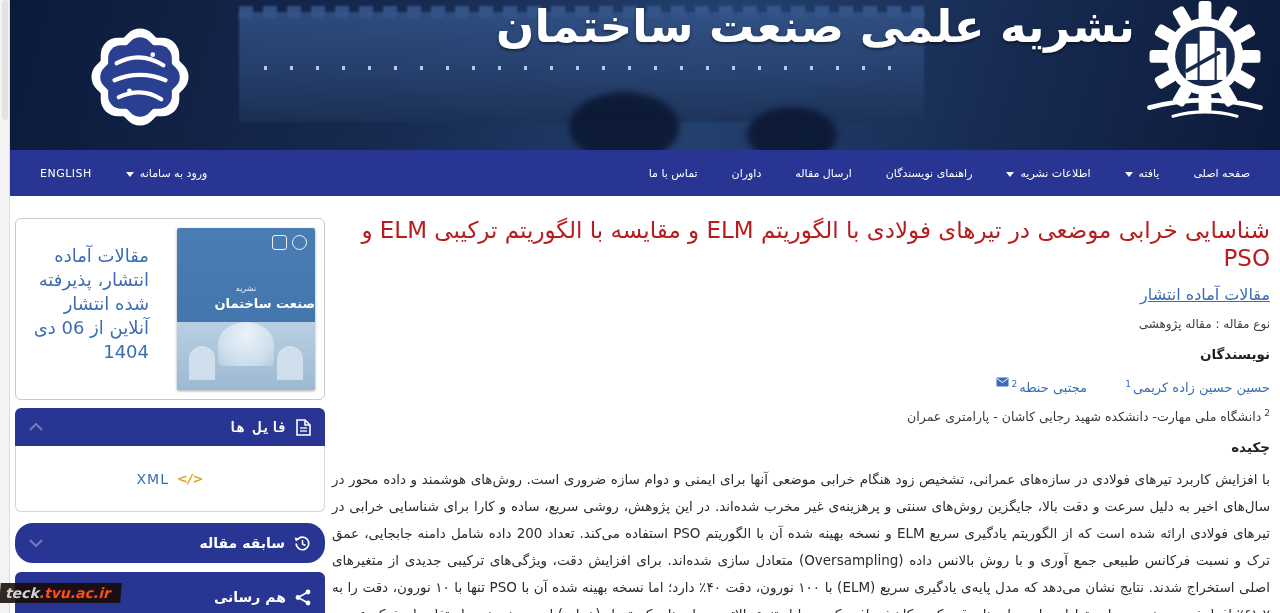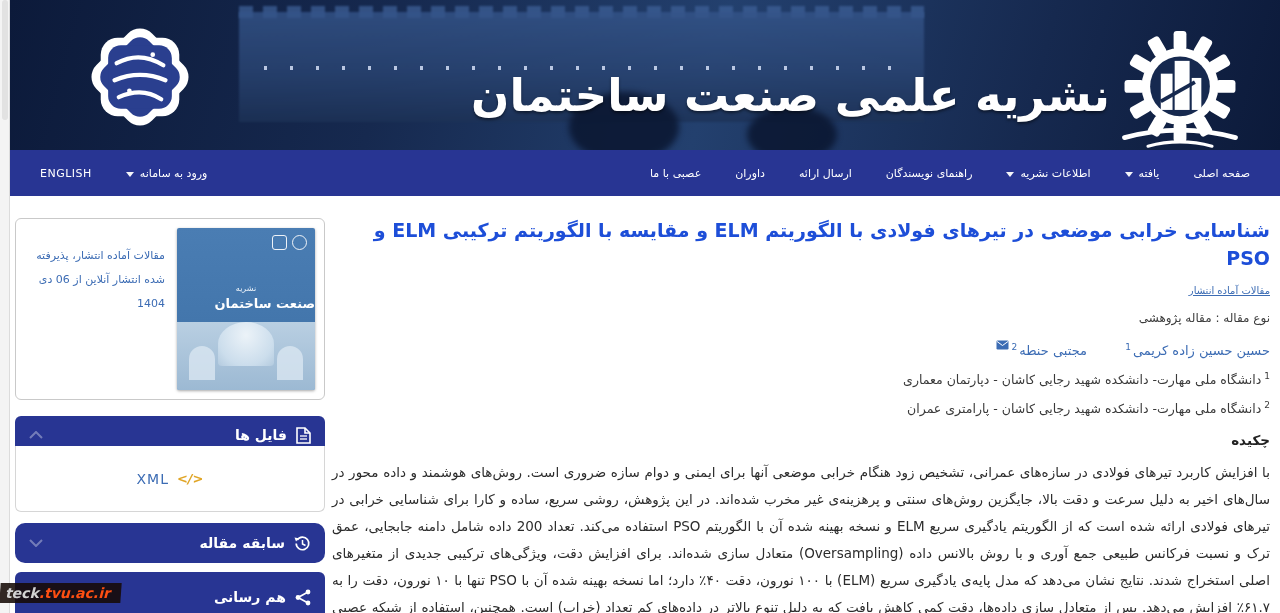--- a/index.html
+++ b/index.html
@@ -20,21 +20,21 @@
   .banner .crenellation { position:absolute; left:18%; right:28%; top:6px; height:12px; opacity:.75;
             background:repeating-linear-gradient(90deg,#3d5f96 0 14px, transparent 14px 24px); filter:blur(1px); }
   .banner .lights { position:absolute; left:20%; right:30%; top:66px; height:4px; opacity:.8;
             background:repeating-linear-gradient(90deg,#dfe9ff 0 3px, transparent 3px 26px); filter:blur(.4px); }
   .banner .tree1, .banner .tree2 { position:absolute; bottom:-12px; width:110px; height:70px; border-radius:50%;
             background:#0a1630; opacity:.85; filter:blur(3px); }
   .banner .tree1 { left:44%; }
   .banner .tree2 { left:58%; width:90px; height:55px; }
 
   .seal { position:absolute; left:75px; top:8px; width:110px; height:138px; }
-  .journal-brand { position:absolute; right:36px; top:0; height:190px; display:flex; align-items:center; flex-direction:row-reverse; }
+  .journal-brand { position:absolute; right:11px; top:0; height:190px; display:flex; flex-direction:row-reverse; }
   .brand-logo { width:128px; height:130px; margin-left:6px; }
   .brand-title { color:#ffffff; font-size:45px; font-weight:bold; letter-spacing:-1px;
                  text-shadow:0 2px 3px rgba(0,0,0,.45); white-space:nowrap; direction:rtl; }
 
   
   .nav { position:absolute; left:0; right:0; top:150px; height:46px; background:#283593;
          display:flex; flex-direction:row; direction:rtl; align-items:center; padding:0 30px; gap:34px; }
   .nav a { color:#ffffff; font-size:11px; text-decoration:none; white-space:nowrap; display:inline-flex; align-items:center; }
   .nav .spacer { flex:1; }
   .caret { display:inline-block; width:0; height:0; border-left:4px solid transparent; border-right:4px solid transparent;
@@ -54,39 +54,39 @@
   .cover .dome { position:absolute; left:50%; bottom:24px; width:56px; height:44px; margin-left:-28px; border-radius:50% 50% 8% 8%;
            background:radial-gradient(ellipse at 50% 30%, #f2f7fb 0%, #cfe0ee 70%, #b4cbdf 100%); opacity:.9; }
   .cover .arch-l,.cover .arch-r { position:absolute; bottom:10px; width:26px; height:34px; border-radius:13px 13px 0 0;
            background:#d9e6f1; opacity:.8; }
   .cover .arch-l { left:12px; } .cover .arch-r { right:12px; }
   .cover .logo-a,.cover .logo-b { position:absolute; top:7px; width:15px; height:15px; border-radius:50%;
            border:1.5px solid #ffffff; opacity:.9; }
   .cover .logo-a { right:8px; } .cover .logo-b { right:28px; border-radius:3px; }
   .cover .t-small { position:absolute; top:56px; left:0; right:0; text-align:center; color:#eaf1f8; font-size:8px; }
   .cover .t-big { position:absolute; top:68px; left:0; right:0; text-align:right; color:#ffffff; font-size:13px; font-weight:bold; }
-  .issue-link { flex:1; padding:16px 12px 0 2px; color:#3c6cb4; font-size:11px; line-height:24px; text-align:right; cursor:pointer; }
-
-  .side-box-header { position:absolute; left:5px; width:310px; background:#283593; color:#fff; border-radius:10px;
+  .issue-link { flex:1; padding:16px 28px 0 2px; color:#3c6cb4; font-size:18px; line-height:24px; text-align:right; cursor:pointer; }
+
+  .side-box-header { position:absolute; left:5px; width:310px; background:#283593; color:#fff; border-radius:18px;
                  display:flex; direction:rtl; align-items:center; padding:0 14px; font-size:14px; font-weight:bold; }
   .side-box-header .hicon { margin-left:9px; display:inline-flex; }
   .side-box-header .chev { margin-right:auto; opacity:.35; display:inline-flex; }
-  .files-header { top:220px; height:38px; border-radius:6px 6px 0 0; }
+  .files-header { top:212px; height:38px; border-radius:6px 6px 0 0;font-family:Liberation Mono, monospace; }
   .files-body { position:absolute; left:5px; top:250px; width:310px; height:66px; background:#fff;
                 border:1px solid #d6d6d6; border-top:none; border-radius:0 0 6px 6px;
                 display:flex; direction:rtl; align-items:center; justify-content:center; gap:8px; }
   .code-glyph { color:#e0a526; font-weight:bold; font-size:13px; font-style:italic; }
   .xml-link { color:#3c6cb4; font-size:14px; letter-spacing:1px; text-decoration:none; }
   .history-header { top:327px; height:40px; }
   .share-header { top:376px; height:50px; border-radius:6px; }
 
   
   .main-col { position:absolute; right:10px; left:322px; top:20px; direction:rtl; text-align:right; }
-  .article-title { font-size:19px; font-weight:bold; color:#1d4ed8; line-height:28px; }
-  .status-link { display:inline-block; margin-top:13px; color:#3c6cb4; font-size:10px; cursor:pointer; }
+  .article-title { font-size:23px; font-weight:normal; color:#b91c1c; line-height:28px; }
+  .status-link { display:inline-block; margin-top:13px; color:#3c6cb4; font-size:16px; cursor:pointer; }
   .type-line { margin-top:13px; color:#3d3d3d; font-size:12px; }
   .sec-heading { margin-top:15px; color:#222; font-size:13.5px; font-weight:bold; }
   .authors-line { margin-top:13px; font-size:13px; color:#3c6cb4; }
   .author { margin-left:34px; cursor:pointer;text-align:right; }
   .author sup { font-size:9px; color:#3c6cb4; margin-right:2px; }
   .mail { display:inline-block; margin-right:3px; vertical-align:super; }
   .affil { margin-top:13px; font-size:12.5px; color:#3a3a3a; }
   .affil sup { font-size:9px; margin-left:3px; }
   .abstract { margin-top:11px; font-size:13.5px; color:#2c2c2c; line-height:27px; text-align:justify; }
 
@@ -170,27 +170,27 @@
           <span class="caret"></span>
         </a>
       <a href="#">
           <span>اطلاعات نشریه</span>
           <span class="caret"></span>
         </a>
       <a href="#">
           <span>راهنمای نویسندگان</span>
         </a>
       <a href="#">
-          <span>ارسال ارائه</span>
+          <span>ارسال مقاله</span>
         </a>
       <a href="#">
           <span>داوران</span>
         </a>
       <a href="#">
-          <span>عصبی با ما</span>
+          <span>تماس با ما</span>
         </a>
       <span class="spacer"></span>
       <a href="#">
           <span>ورود به سامانه</span>
           <span class="caret"></span>
         </a>
       <a href="#" class="english">ENGLISH</a>
     </div>
 
     <div class="content">
@@ -256,28 +256,28 @@
               <line x1="3" y1="8.5" x2="13" y2="14" stroke="#fff" stroke-width="1.6"></line>
             </svg>
         </span>
         <span>هم رسانی</span>
       </div>
 
       <div class="main-col">
         <h1 class="article-title">شناسایی خرابی موضعی در تیرهای فولادی با الگوریتم ELM و مقایسه با الگوریتم ترکیبی ELM و PSO</h1>
         <a href="#" class="status-link">مقالات آماده انتشار</a>
         <div class="type-line">نوع مقاله : مقاله پژوهشی</div>
+        <div class="sec-heading">نویسندگان</div>
         <div class="authors-line">
           <span class="author"><span>حسین حسین زاده کریمی</span><sup>1</sup></span>
           <span class="author"><span>مجتبی حنطه</span><sup>2</sup><span class="mail"><svg width="13" height="10" viewBox="0 0 13 10">
                   <rect x="0.5" y="0.5" width="12" height="9" rx="1.2" fill="#3c6cb4"></rect>
                   <polyline points="1,1.5 6.5,5.5 12,1.5" fill="none" stroke="#fff" stroke-width="1"></polyline>
                 </svg></span></span>
         </div>
-        <div class="affil"><sup>1</sup><span>دانشگاه ملی مهارت- دانشکده شهید رجایی کاشان - دپارتمان معماری</span></div>
         <div class="affil"><sup>2</sup><span>دانشگاه ملی مهارت- دانشکده شهید رجایی کاشان - پارامتری عمران</span></div>
         <div class="sec-heading">چکیده</div>
         <p class="abstract">با افزایش کاربرد تیرهای فولادی در سازه‌های عمرانی، تشخیص زود هنگام خرابی موضعی آنها برای ایمنی و دوام سازه ضروری است. روش‌های هوشمند و داده محور در سال‌های اخیر به دلیل سرعت و دقت بالا، جایگزین روش‌های سنتی و پرهزینه‌ی غیر مخرب شده‌اند. در این پژوهش، روشی سریع، ساده و کارا برای شناسایی خرابی در تیرهای فولادی ارائه شده است که از الگوریتم یادگیری سریع ELM و نسخه بهینه شده آن با الگوریتم PSO استفاده می‌کند. تعداد 200 داده شامل دامنه جابجایی، عمق ترک و نسبت فرکانس طبیعی جمع آوری و با روش بالانس داده (Oversampling) متعادل سازی شده‌اند. برای افزایش دقت، ویژگی‌های ترکیبی جدیدی از متغیرهای اصلی استخراج شدند. نتایج نشان می‌دهد که مدل پایه‌ی یادگیری سریع (ELM) با ۱۰۰ نورون، دقت ۴۰٪ دارد؛ اما نسخه بهینه شده آن با PSO تنها با ۱۰ نورون، دقت را به ۶۱.۷٪ افزایش می‌دهد. پس از متعادل سازی داده‌ها، دقت کمی کاهش یافت که به دلیل تنوع بالاتر در داده‌های کم تعداد (خراب) است. همچنین، استفاده از شبکه عصبی چند لایه و ترکیب دو مدل (با روش رأی گیری بین خروجی‌ها) باعث ارتقای دقت تا ۵۵٪ شد. این یافته‌ها بیانگر تأثیر مثبت بهینه سازی پارامتری و ترکیب مدل‌ها در بهبود عملکرد تشخیص خرابی است.</p>
       </div>
 
     </div>
   </div>
 
   <div class="watermark">
     <span class="wm-a">teck</span>

